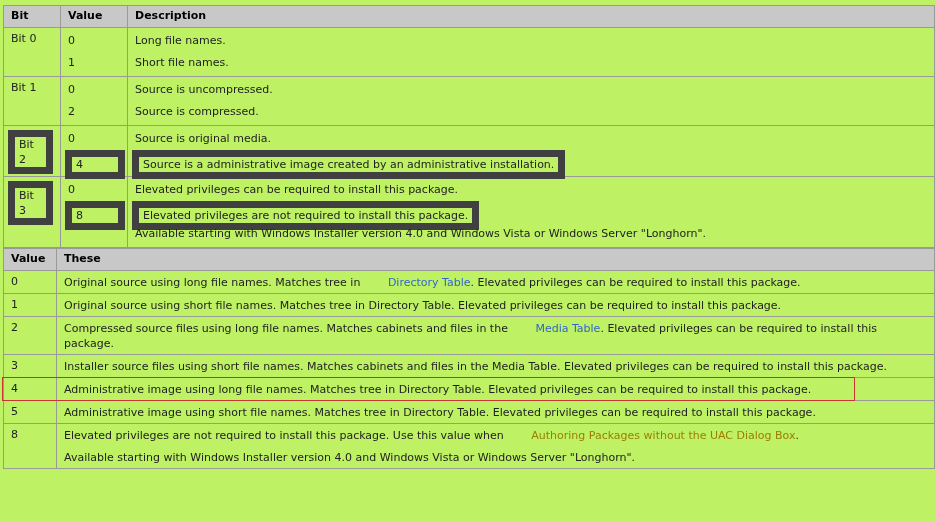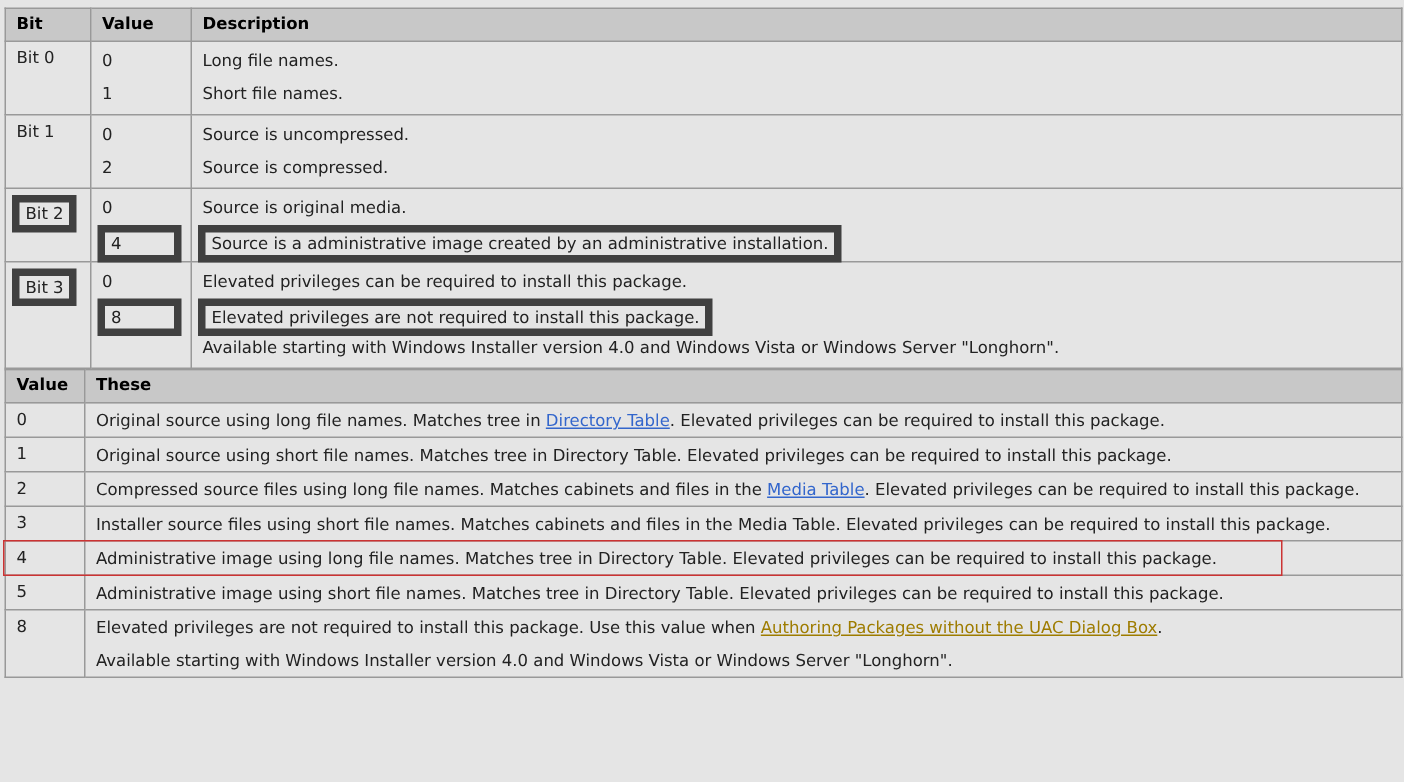--- a/index.html
+++ b/index.html
@@ -9,21 +9,21 @@
     font-family: "DejaVu Sans", "Liberation Sans", sans-serif;
     font-size: 11px;
     color: #222222;
   }
   .page {
     width: 936px;
     height: 521px;
     box-sizing: border-box;
     padding: 5px 20px 0 3px;
     overflow: hidden;
-    background: #e5e5e5;
+    background: #bef264;
   }
   table.tbl {
     border-collapse: collapse;
     table-layout: fixed;
     width: 931px;
   }
   table.tbl th, table.tbl td {
     border: 1px solid #999999;
     vertical-align: top;
     padding: 2px 7px;
@@ -41,21 +41,21 @@
   .t1 td { padding-top: 2px; padding-bottom: 2px; }
   .t1 .line {
     height: 22px;
     line-height: 22px;
     white-space: nowrap;
   }
   .t1 .bit-cell { padding-top: 4px; }
   
   .redbox {
     display: inline-block;
-    border: 5px solid #404040;
+    border: 7px solid #404040;
     padding: 0 4px;
     line-height: 15px;
     margin-left: -3px;
   }
   .redbox.val { min-width: 38px; }
   
   .t2 td.value-cell { padding-top: 4px; }
   .t2 td.type-cell {
     padding-top: 4px;
     padding-bottom: 3px;
@@ -66,21 +66,21 @@
   .t2 p + p { margin-top: 7px; }
   .t2 .row-redbox {
     position: absolute;
     border: 1px solid #cc3333;
     left: -55px;
     top: -1px;
     bottom: -1px;
     width: 851px;
     pointer-events: none;
   }
-  a.doc-link { color: #3366cc; text-decoration: underline; cursor: pointer; }
+  a.doc-link { color: #3366cc; cursor: pointer; margin-left: 24px; }
   a.doc-link.visited { color: #9e7c00; }
   .summary-para {
     margin: 39px 0 14px 1px;
     line-height: 13px;
     color: #222222;
   }
 </style>
 </head>
 <body>
 

